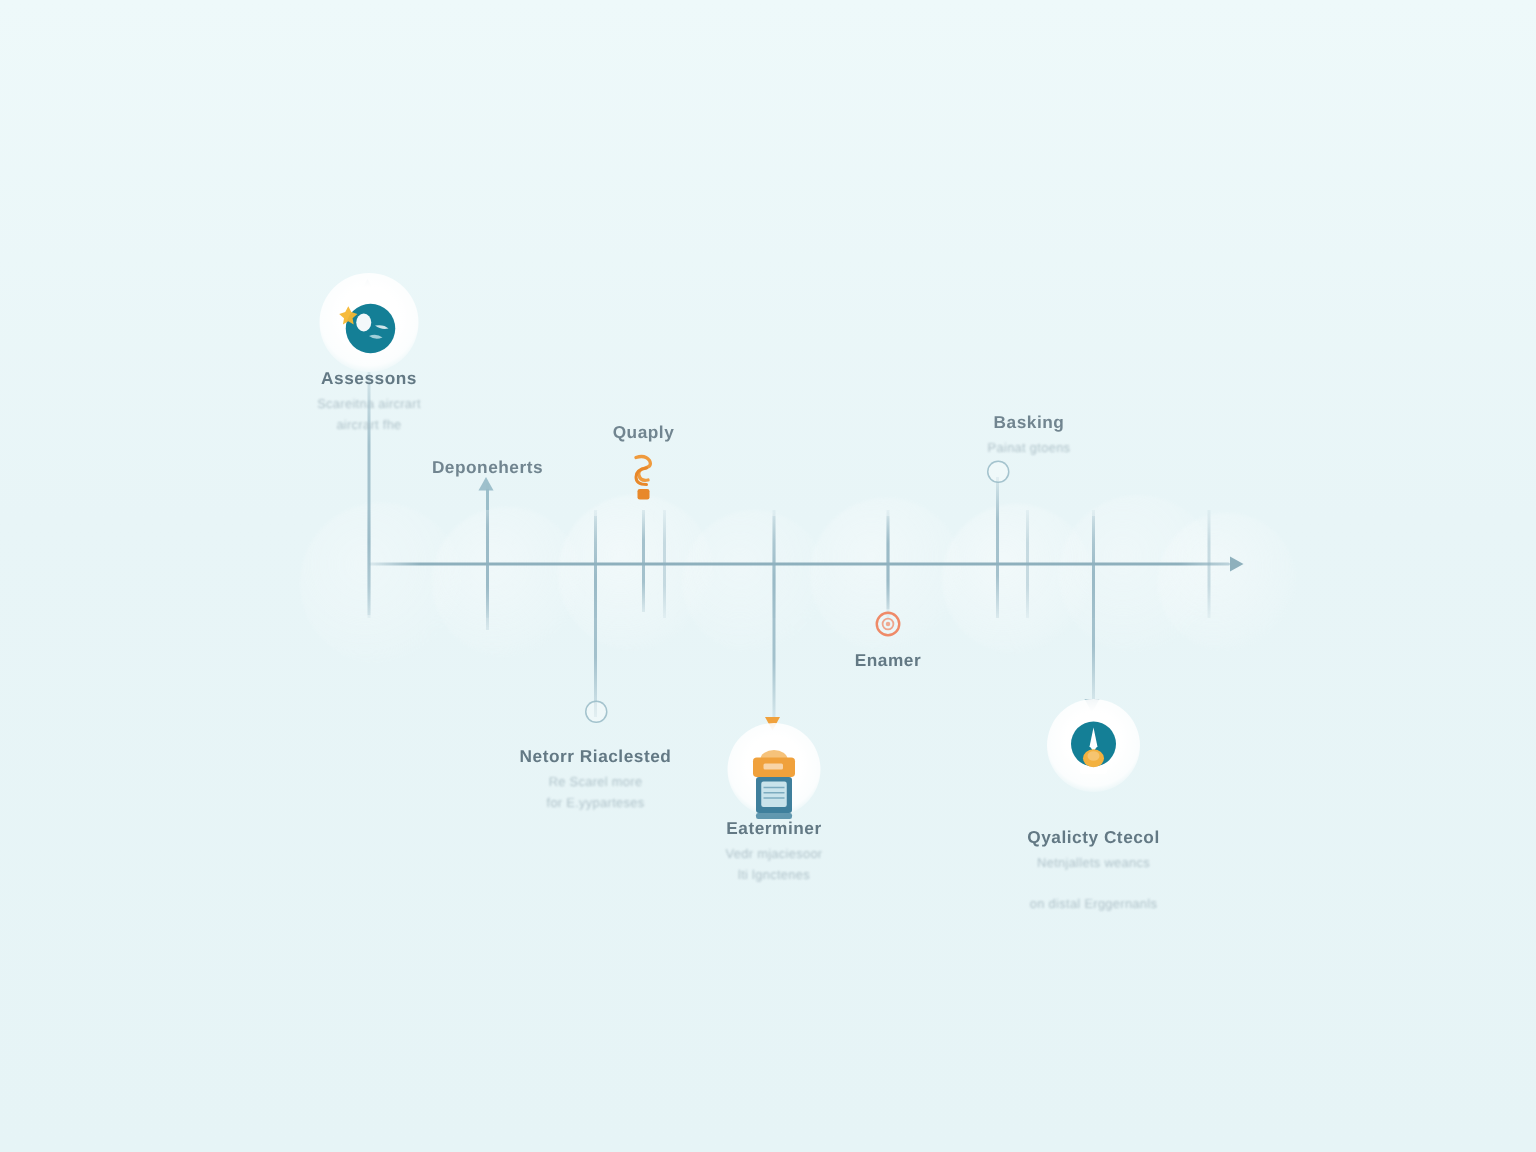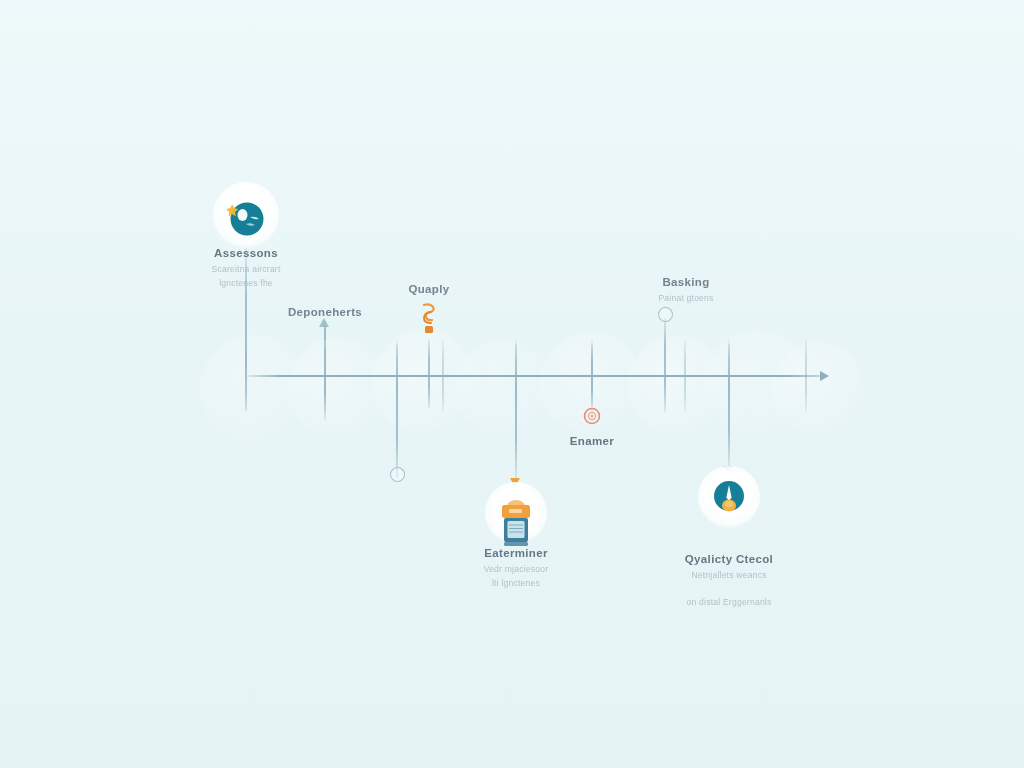--- a/index.html
+++ b/index.html
@@ -110,21 +110,21 @@
         <div class="icon-wrap" style="left: 224px; top: 196px;"><svg width="44" height="44" viewBox="0 0 44 44">
     <circle cx="23" cy="23" r="16.5" fill="#147f96"></circle>
     <ellipse cx="18.5" cy="19" rx="5" ry="6" fill="#ffffff" opacity=".95"></ellipse>
     <path d="M26 21 q6 -1 9 2 q-5 1 -9 -2z" fill="#ffffff" opacity=".8"></path>
     <path d="M22 28 q5 -2 9 1 q-5 2 -9 -1z" fill="#cfe9ef" opacity=".75"></path>
     <path d="M10 10 l2.2 4.2 4.4 1.4 -3.5 3 .8 4.5 -3.9 -2.3 -3.9 2.3 .8 -4.5 -3.5 -3 4.4 -1.4z" fill="#f5b731" opacity=".95" transform="translate(-1,-1) scale(.92)"></path>
   </svg></div>
         <div class="label-block" style="left: 136px; top: 246px; width: 220px;">
           <div class="lbl-title blur-a">Assessons</div>
           <div class="lbl-sub blur-b">Scareitna aircrart</div>
-          <div class="lbl-sub blur-b" style="margin-top: 1px;">lgnctenes fhe</div>
+          <div class="lbl-sub blur-b" style="margin-top: 1px;">aircrart fhe</div>
         </div>
       </div>
       <div style="position: absolute; left: 0px; top: 0px; width: 100%; height: 100%;">
         <div class="stem" style="left: 324.25px; top: 322px; height: 98px;"></div>
         <div class="marker-arrow-up" style="left: 319px; top: 318px;"></div>
         <div class="arrow-shaft" style="left: 324.25px; top: 326px; height: 14px;"></div>
         <div class="label-block" style="left: 215px; top: 305px; width: 220px;">
           <div class="lbl-title blur-a soft">Deponeherts</div>
         </div>
       </div>
@@ -143,20 +143,25 @@
         <div class="stem" style="left: 664.25px; top: 318px; height: 94px;"></div>
         <div class="marker-ring" style="width: 13px; height: 13px; left: 657.75px; top: 307px;"></div>
         <div class="label-block" style="left: 576px; top: 275px; width: 220px;">
           <div class="lbl-title blur-a soft">Basking</div>
           <div class="lbl-sub blur-b">Painat gtoens</div>
         </div>
       </div>
       <div style="position: absolute; left: 0px; top: 0px; width: 100%; height: 100%;">
         <div class="stem" style="left: 396.25px; top: 344px; height: 134px;"></div>
         <div class="marker-ring" style="width: 13px; height: 13px; left: 389.75px; top: 467px;"></div>
+        <div class="label-block" style="left: 287px; top: 498px; width: 220px;">
+          <div class="lbl-title blur-a">Netorr Riaclested</div>
+          <div class="lbl-sub blur-b">Re Scarel more</div>
+          <div class="lbl-sub blur-b" style="margin-top: 1px;">for E.yyparteses</div>
+        </div>
       </div>
       <div style="position: absolute; left: 0px; top: 0px; width: 100%; height: 100%;">
         <div class="stem" style="left: 515.25px; top: 344px; height: 136px;"></div>
         <div class="marker-arrow-down" style="left: 510px; top: 478px; border-top-color: rgb(240, 161, 60);"></div>
         <div class="halo" style="width: 62px; height: 62px; left: 485px; top: 482px;"></div>
         <div class="icon-wrap" style="left: 495px; top: 494px;"><svg width="42" height="56" viewBox="0 0 42 56">
     <ellipse cx="21" cy="12" rx="9" ry="6" fill="#f6c27a"></ellipse>
     <rect x="7" y="11" width="28" height="13" rx="2.5" fill="#f0a13c"></rect>
     <rect x="14" y="15" width="13" height="4" rx="1" fill="#ffffff" opacity=".55"></rect>
     <rect x="9" y="24" width="24" height="24" rx="2" fill="#3f7f9c"></rect>

